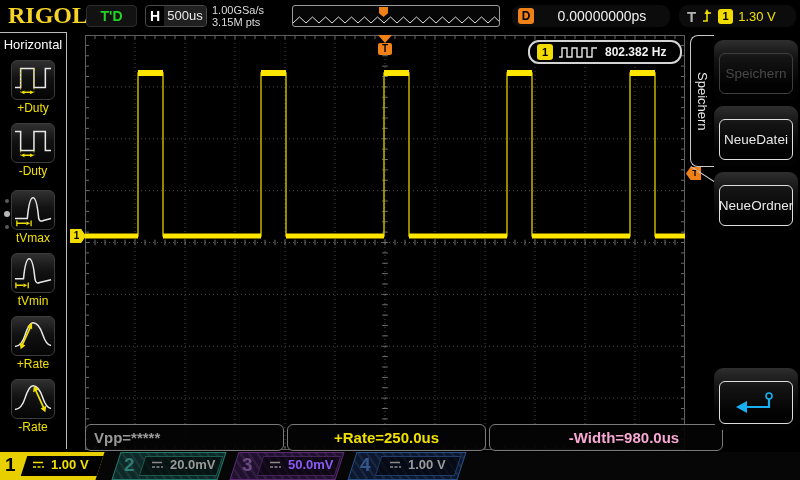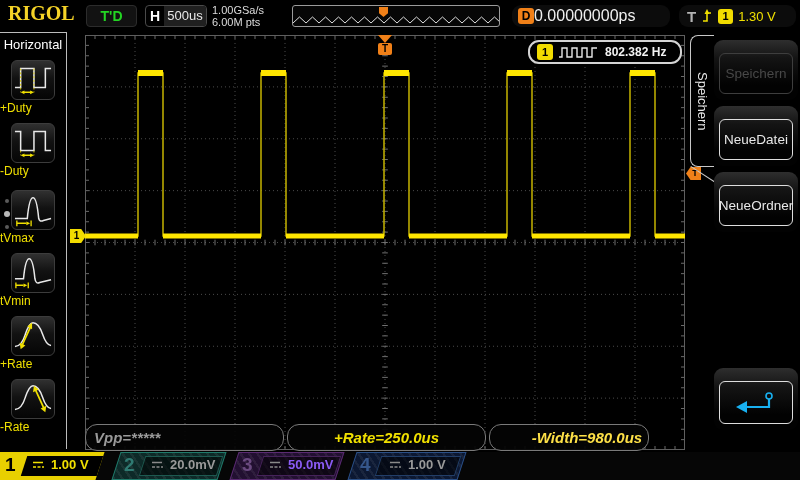--- a/index.html
+++ b/index.html
@@ -1,58 +1,58 @@
 <!DOCTYPE html>
 <html><head>
 <meta charset="utf-8">
 <style>
   * { box-sizing: border-box; margin: 0; padding: 0; }
   body { background:#222; font-family:"Liberation Sans", sans-serif; }
   .screen { position:relative; width:800px; height:480px; background:#000; overflow:hidden; }
 
   
-  .logo { position:absolute; left:8px; top:2px; font-family:"Liberation Serif",serif; font-weight:bold; font-size:20px; color:#f5d327; letter-spacing:0px; }
+  .logo { position:absolute; left:8px; top:2px; font-family:"Liberation Serif",serif; font-weight:bold; font-size:24px; color:#f5d327; letter-spacing:0px; }
   .td-box { position:absolute; left:86px; top:5px; width:51px; height:22px; background:#121212; border:1px solid #2c2c2c; border-radius:4px; color:#23d523; font-weight:bold; font-size:14px; text-align:center; line-height:20px; }
   .h-box { position:absolute; left:145px; top:5px; width:62px; height:22px; border:1px solid #4a4a4a; border-radius:4px; background:#000; display:flex; }
   .h-label { width:18px; color:#fff; font-weight:bold; font-size:14px; text-align:center; line-height:20px; }
   .h-value { flex:1; background:#202020; border-radius:0 3px 3px 0; color:#e8e8e8; font-size:13px; text-align:center; line-height:20px; }
   .srate { position:absolute; left:212px; top:4px; color:#dcdcdc; font-size:11px; line-height:12px; }
   .preview { position:absolute; left:292px; top:5px; width:208px; height:22px; background:#060606; border:1px solid #9a9a9a; border-radius:3px; }
   .preview svg { position:absolute; left:0; top:0; }
   .pv-trig { position:absolute; left:86px; top:1px; width:9px; height:10px; background:#f08018; clip-path:polygon(0 0,100% 0,100% 62%,50% 100%,0 62%); color:#3a1a00; font-size:8px; font-weight:bold; text-align:center; line-height:8px; }
   .d-box { position:absolute; left:512px; top:5px; width:158px; height:22px; background:#0c0c0c; border-radius:9px; display:flex; align-items:center; }
   .d-icon { width:16px; height:16px; margin-left:6px; background:#f08018; border-radius:3px; color:#000; font-weight:bold; font-size:12px; text-align:center; line-height:16px; }
-  .d-value { flex:1; text-align:left; color:#f0f0f0; font-size:16px; }
+  .d-value { flex:1; text-align:center; color:#f0f0f0; font-size:14px; }
   .t-box { position:absolute; left:679px; top:5px; width:117px; height:22px; background:#0c0c0c; border-radius:9px; display:flex; align-items:center; gap:5px; padding:0 8px; }
   .t-label { color:#b4b4b4; font-weight:bold; font-size:15px; }
   .t-ch { width:15px; height:15px; background:#f2dc00; border-radius:3px; color:#000; font-weight:bold; font-size:11px; text-align:center; line-height:15px; }
   .t-level { color:#f0e000; font-size:13px; }
 
   
   .left-panel { position:absolute; left:0; top:32px; width:67px; height:417px; border-right:1px solid #bcbcbc; }
   .lp-title { border-top:1px solid #bcbcbc; height:22px; color:#fff; font-size:13px; text-align:center; padding-top:4px; }
-  .lmi { position:absolute; left:0; width:66px; }
+  .lmi { position:absolute; left:0; width:66px; text-align:center; }
   .lmi-icon { display:block; margin:0 auto; width:44px; height:40px; background:linear-gradient(180deg,#303030,#121212 45%,#050505); border:1px solid #3c3c3c; border-radius:6px; }
   .lmi-label { display:block; color:#f0e000; font-size:12px; margin-top:1px; }
   .dot { position:absolute; left:5px; border-radius:50%; }
 
   
   .grid { position:absolute; left:85px; top:35px; width:600px; height:415px; }
   .freq-badge { position:absolute; left:528px; top:40px; width:154px; height:24px; background:#000; border:2px solid #d4d4d4; border-radius:11px; display:flex; align-items:center; gap:5px; padding:0 7px; }
   .freq-ch { width:16px; height:16px; background:#f2dc00; border-radius:3px; color:#000; font-weight:bold; font-size:11px; text-align:center; line-height:16px; }
   .freq-val { color:#f2f2f2; font-weight:bold; font-size:12px; }
   .trig-top { position:absolute; left:377px; top:35px; width:16px; }
   .trig-top-tri { width:0; height:0; margin:0 auto; border-left:7px solid transparent; border-right:7px solid transparent; border-top:8px solid #f08018; }
   .trig-top-box { width:14px; height:12px; margin:0 auto; background:#f08018; border-radius:2px; color:#000; font-weight:bold; font-size:10px; text-align:center; line-height:12px; }
   .trig-right { position:absolute; left:686px; top:167px; width:15px; height:13px; background:#f08018; clip-path:polygon(0 50%,30% 0,100% 0,100% 100%,30% 100%); color:#000; font-weight:bold; font-size:9px; text-align:center; line-height:13px; padding-left:3px; }
   .ch-marker { position:absolute; left:70px; top:229px; width:16px; height:14px; background:#f2dc00; clip-path:polygon(0 0,70% 0,100% 50%,70% 100%,0 100%); color:#000; font-weight:bold; font-size:10px; text-align:center; line-height:14px; padding-right:3px; }
-  .meas { position:absolute; top:424px; height:27px; background:rgba(4,4,4,0.92); border:1px solid #7a7a7a; border-radius:12px; display:flex; align-items:center; font-weight:bold; font-size:15px;font-style:italic; }
+  .meas { position:absolute; top:424px; height:27px; background:rgba(4,4,4,0.92); border:1px solid #7a7a7a; border-radius:6px; display:flex; align-items:center; font-weight:bold; font-size:15px; }
   .meas-1 { left:85px; width:199px; padding-left:8px; color:#9a9a9a; }
   .meas-2 { left:287px; width:199px; justify-content:center; color:#f0e000; }
-  .meas-3 { left:489px; width:160px; justify-content:center; color:#fde047;padding-left:36px; }
+  .meas-3 { left:489px; width:234px; justify-content:center; color:#f9a8d4;padding-left:36px; }
 
   
   .vtab { position:absolute; left:690px; top:35px; width:24px; height:132px; border:1px solid #c8c8c8; border-right:none; border-radius:8px 0 0 8px; display:flex; }
   .vtab-text { writing-mode:vertical-rl; margin:auto; color:#e8e8e8; font-size:13px; }
   .vtab-diag { position:absolute; left:691px; top:166px; width:30px; height:1px; background:#c8c8c8; transform:rotate(33deg); transform-origin:left top; }
   .rbtn { position:absolute; left:714px; width:84px; height:60px; background:linear-gradient(180deg,#2e2e2e,#141414 30%,#020202 75%); border-radius:9px; }
   .rbtn-inner { position:absolute; left:5px; right:5px; top:13px; bottom:6px; border-radius:6px; display:flex; align-items:center; justify-content:center; font-size:13.5px; }
   .rbtn-on  .rbtn-inner { border:1.5px solid #dedede; color:#e8e8e8; }
   .rbtn-off .rbtn-inner { border:1.5px solid #3e3e3e; color:#484848; }
 
@@ -71,21 +71,21 @@
 <div class="screen">
 
   <div class="logo">RIGOL</div>
   <div class="td-box">T'D</div>
   <div class="h-box">
     <div class="h-label">H</div>
     <div class="h-value">500us</div>
   </div>
   <div class="srate">
     <div>1.00GSa/s</div>
-    <div>6.00M pts</div>
+    <div>3.15M pts</div>
   </div>
   <div class="preview">
     <svg id="preview-svg" width="206" height="20" viewBox="0 0 206 20">
         <polyline points="0,17 6.5,11 13,17 19.5,11 26,17 32.5,11 39,17 45.5,11 52,17 58.5,11 65,17 71.5,11 78,17 84.5,11 91,17 97.5,11 104,17 110.5,11 117,17 123.5,11 130,17 136.5,11 143,17 149.5,11 156,17 162.5,11 169,17 175.5,11 182,17 188.5,11 195,17 201.5,11 208,17 " fill="none" stroke="#e0e0e0" stroke-width="1"></polyline>
       </svg>
     <div class="pv-trig"></div>
   </div>
   <div class="d-box">
     <div class="d-icon">D</div>
     <div class="d-value">0.00000000ps</div>

